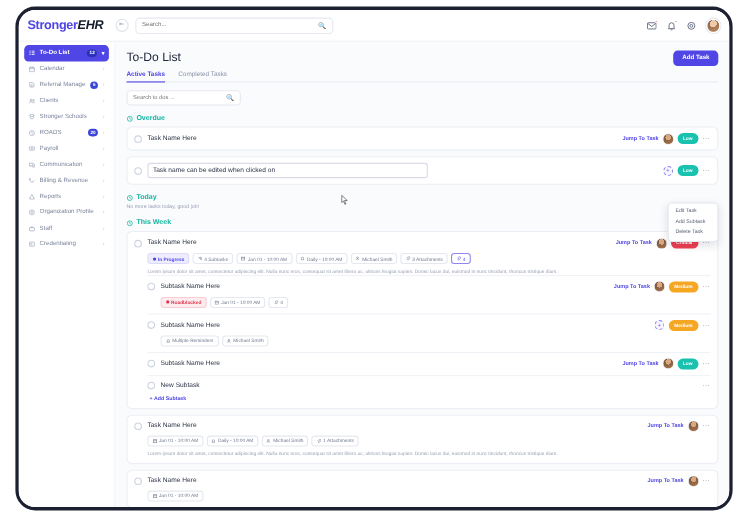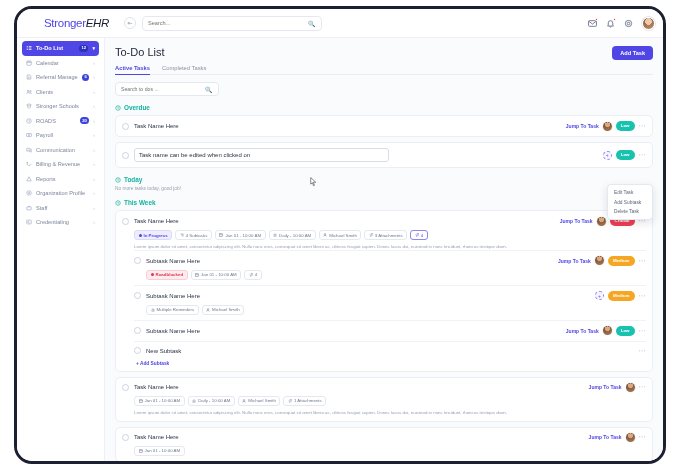--- a/index.html
+++ b/index.html
@@ -22,22 +22,22 @@
   
   .topbar {
     height: 29px; flex: 0 0 29px;
     display: flex; align-items: center;
     background: #ffffff;
     padding: 0 8px 0 0;
     border-bottom: 1px solid #eef0f5;
   }
   .brand {
     width: 88px; flex: 0 0 88px;
-    font-size: 11.5px; font-weight: normal; letter-spacing: -.3px;
-    padding-left: 8px; white-space: nowrap; margin-left: 19px;
+    font-size: 11.5px; font-weight: bold; letter-spacing: -.3px;
+    padding-left: 8px; white-space: nowrap;
   }
   .brand .b1 { color: #4f46e5; }
   .brand .b2 { color: #161b2e; font-style: italic; }
   .collapse-btn {
     width: 12px; height: 12px; border-radius: 50%;
     border: 1px solid #dfe2ec; color: #97a0b5;
     font-size: 6px; line-height: 10px; text-align: center;
     margin-right: 6px; flex: 0 0 12px; cursor: pointer;
   }
   .searchbar {

